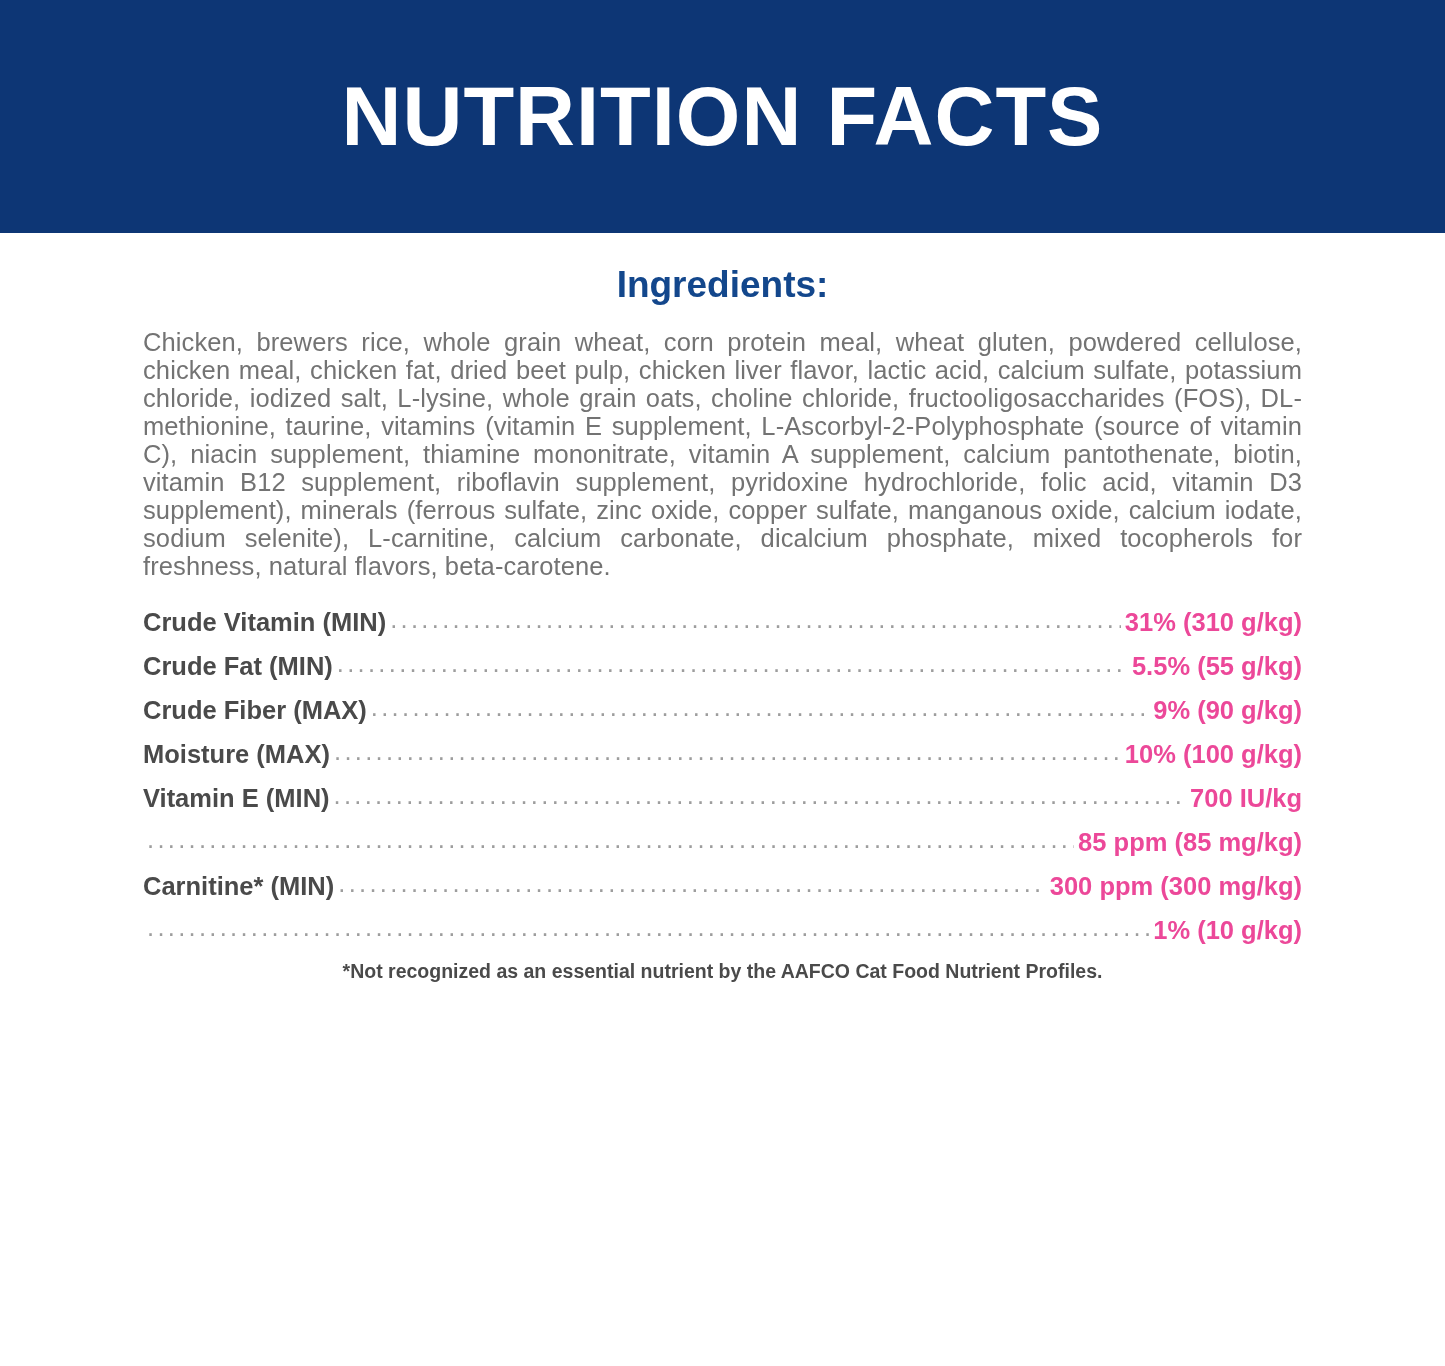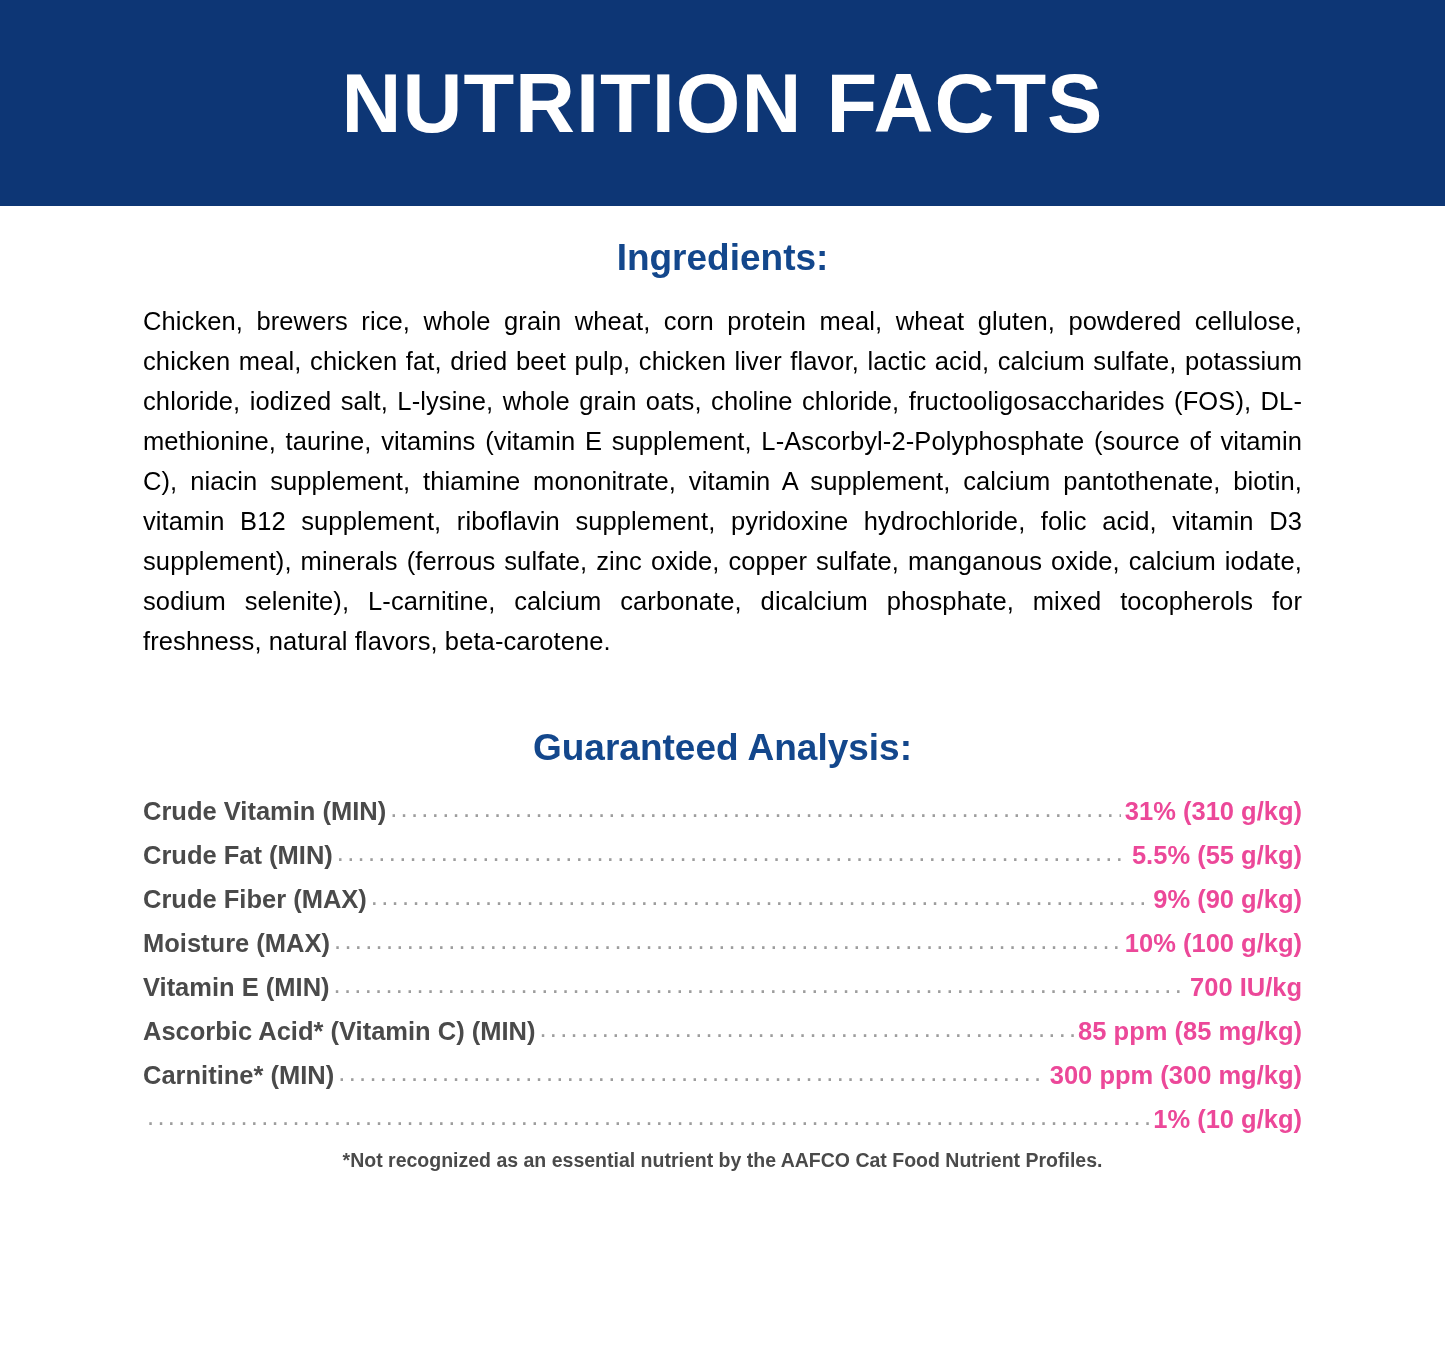--- a/index.html
+++ b/index.html
@@ -18,21 +18,21 @@
   .page {
     width: 1445px;
     height: 1366px;
     position: relative;
     box-sizing: border-box;
   }
 
   
   .banner {
     width: 100%;
-    height: 206px;
+    height: 233px;
     background: #0d3675;
     display: flex;
     align-items: center;
     justify-content: center;
     box-sizing: border-box;
   }
   .banner-title {
     color: #ffffff;
     font-size: 83px;
     font-weight: bold;
@@ -56,22 +56,22 @@
     margin: 0;
   }
 
   #ingredients-heading {
     padding-top: 31px;
   }
 
   .ingredients-body {
     margin-top: 22px;
     font-size: 25.5px;
-    line-height: 40px;
-    color: #000000;
+    line-height: 28px;
+    color: #737373;
     text-align: justify;
     text-justify: inter-word;
     letter-spacing: 0.1px;
   }
 
   #analysis-heading {
     margin-top: 66px;
   }
 
   
@@ -122,21 +122,20 @@
   <div class="banner">
     <div class="banner-title">NUTRITION FACTS</div>
   </div>
 
   <div class="content">
 
     <h2 class="section-heading" id="ingredients-heading">Ingredients:</h2>
 
     <p class="ingredients-body">Chicken, brewers rice, whole grain wheat, corn protein meal, wheat gluten, powdered cellulose, chicken meal, chicken fat, dried beet pulp, chicken liver flavor, lactic acid, calcium sulfate, potassium chloride, iodized salt, L-lysine, whole grain oats, choline chloride, fructooligosaccharides (FOS), DL-methionine, taurine, vitamins (vitamin E supplement, L-Ascorbyl-2-Polyphosphate (source of vitamin C), niacin supplement, thiamine mononitrate, vitamin A supplement, calcium pantothenate, biotin, vitamin B12 supplement, riboflavin supplement, pyridoxine hydrochloride, folic acid, vitamin D3 supplement), minerals (ferrous sulfate, zinc oxide, copper sulfate, manganous oxide, calcium iodate, sodium selenite), L-carnitine, calcium carbonate, dicalcium phosphate, mixed tocopherols for freshness, natural flavors, beta-carotene.</p>
 
-    <h2 class="section-heading" id="analysis-heading">Guaranteed Analysis:</h2>
 
     <div class="analysis-list">
 
       <div class="analysis-row">
         <span class="analysis-label">Crude Vitamin (MIN)</span>
         <span class="dots">...........................................................................................................................................................</span>
         <span class="analysis-value">31% (310 g/kg)</span>
       </div>
 
       <div class="analysis-row">
@@ -157,21 +156,20 @@
         <span class="analysis-value">10% (100 g/kg)</span>
       </div>
 
       <div class="analysis-row">
         <span class="analysis-label">Vitamin E (MIN)</span>
         <span class="dots">...........................................................................................................................................................</span>
         <span class="analysis-value">700 IU/kg</span>
       </div>
 
       <div class="analysis-row">
-        <span class="analysis-label">Ascorbic Acid* (Vitamin C) (MIN)</span>
         <span class="dots">...........................................................................................................................................................</span>
         <span class="analysis-value">85 ppm (85 mg/kg)</span>
       </div>
 
       <div class="analysis-row">
         <span class="analysis-label">Carnitine* (MIN)</span>
         <span class="dots">...........................................................................................................................................................</span>
         <span class="analysis-value">300 ppm (300 mg/kg)</span>
       </div>
 

